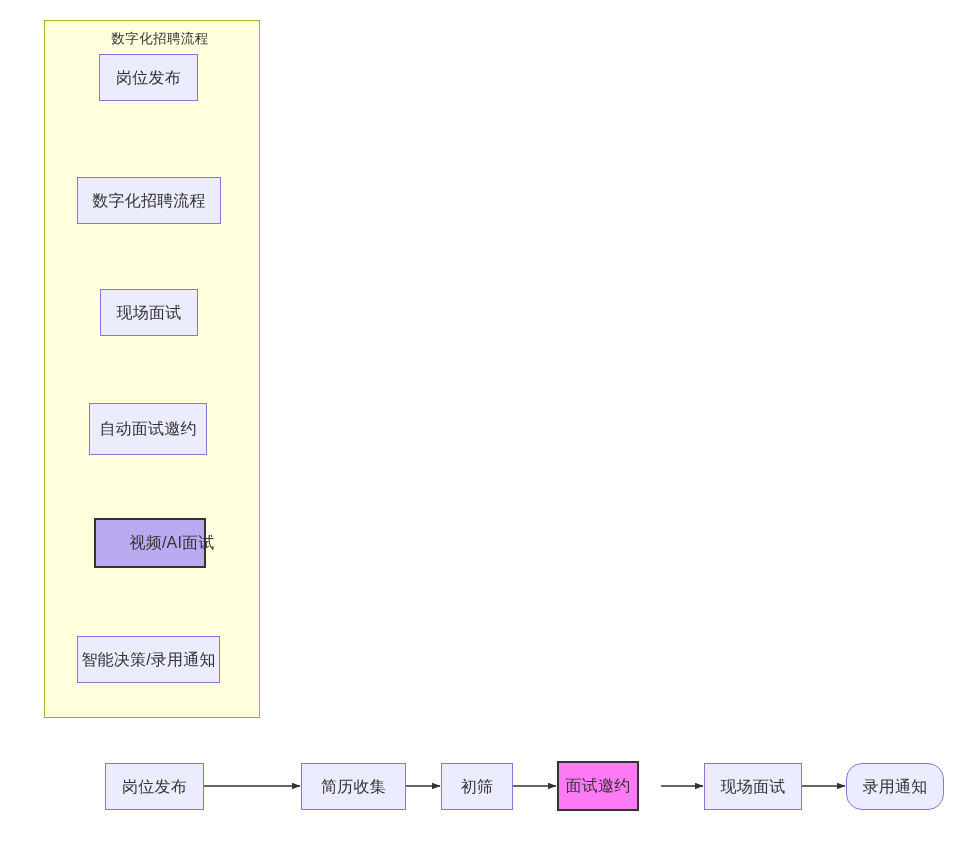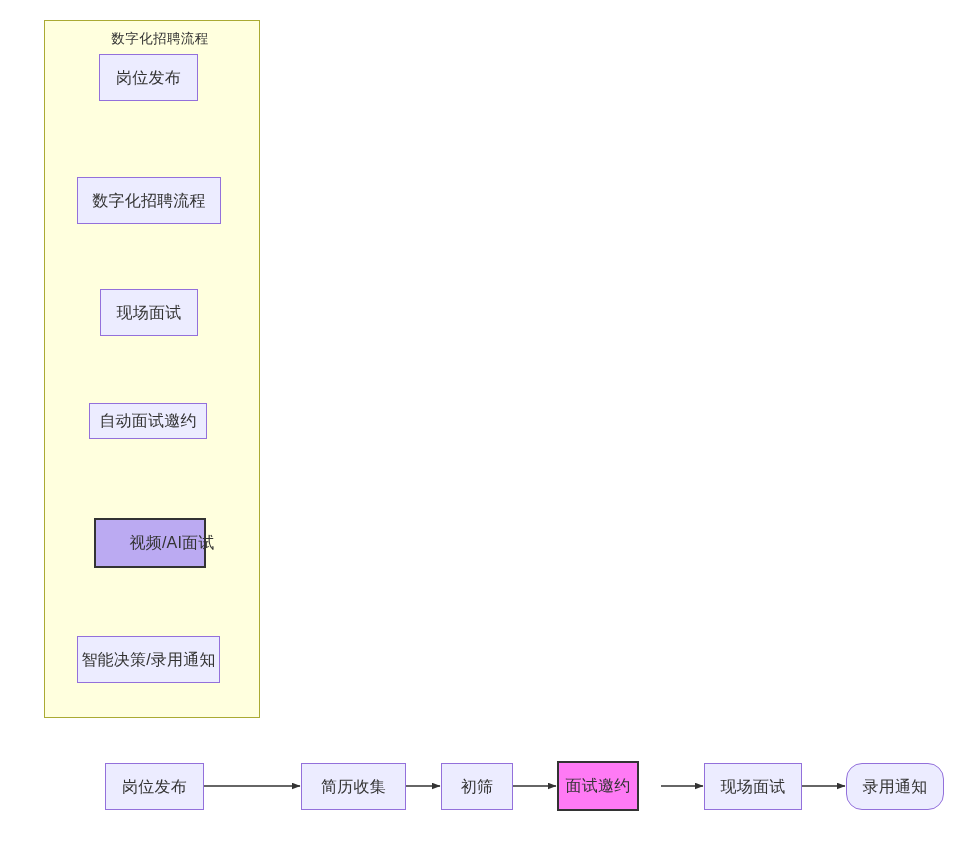--- a/index.html
+++ b/index.html
@@ -111,21 +111,21 @@
   </div>
 
   <div class="node" style="left:77px; top:177px; width:144px; height:47px;">
     <span class="node-label">数字化招聘流程</span>
   </div>
 
   <div class="node" style="left:100px; top:289px; width:98px; height:47px;">
     <span class="node-label">现场面试</span>
   </div>
 
-  <div class="node" style="left:89px; top:403px; width:118px; height:36px;text-align:right;">
+  <div class="node" style="left:89px; top:403px; width:118px; height:52px;text-align:right;">
     <span class="node-label">自动面试邀约</span>
   </div>
 
   <div class="node highlight-purple" style="left:94px; top:518px; width:112px; height:50px;padding-left:44px;">
     <span class="node-label">视频/AI面试</span>
   </div>
 
   <div class="node" style="left:77px; top:636px; width:143px; height:47px;">
     <span class="node-label">智能决策/录用通知</span>
   </div>

